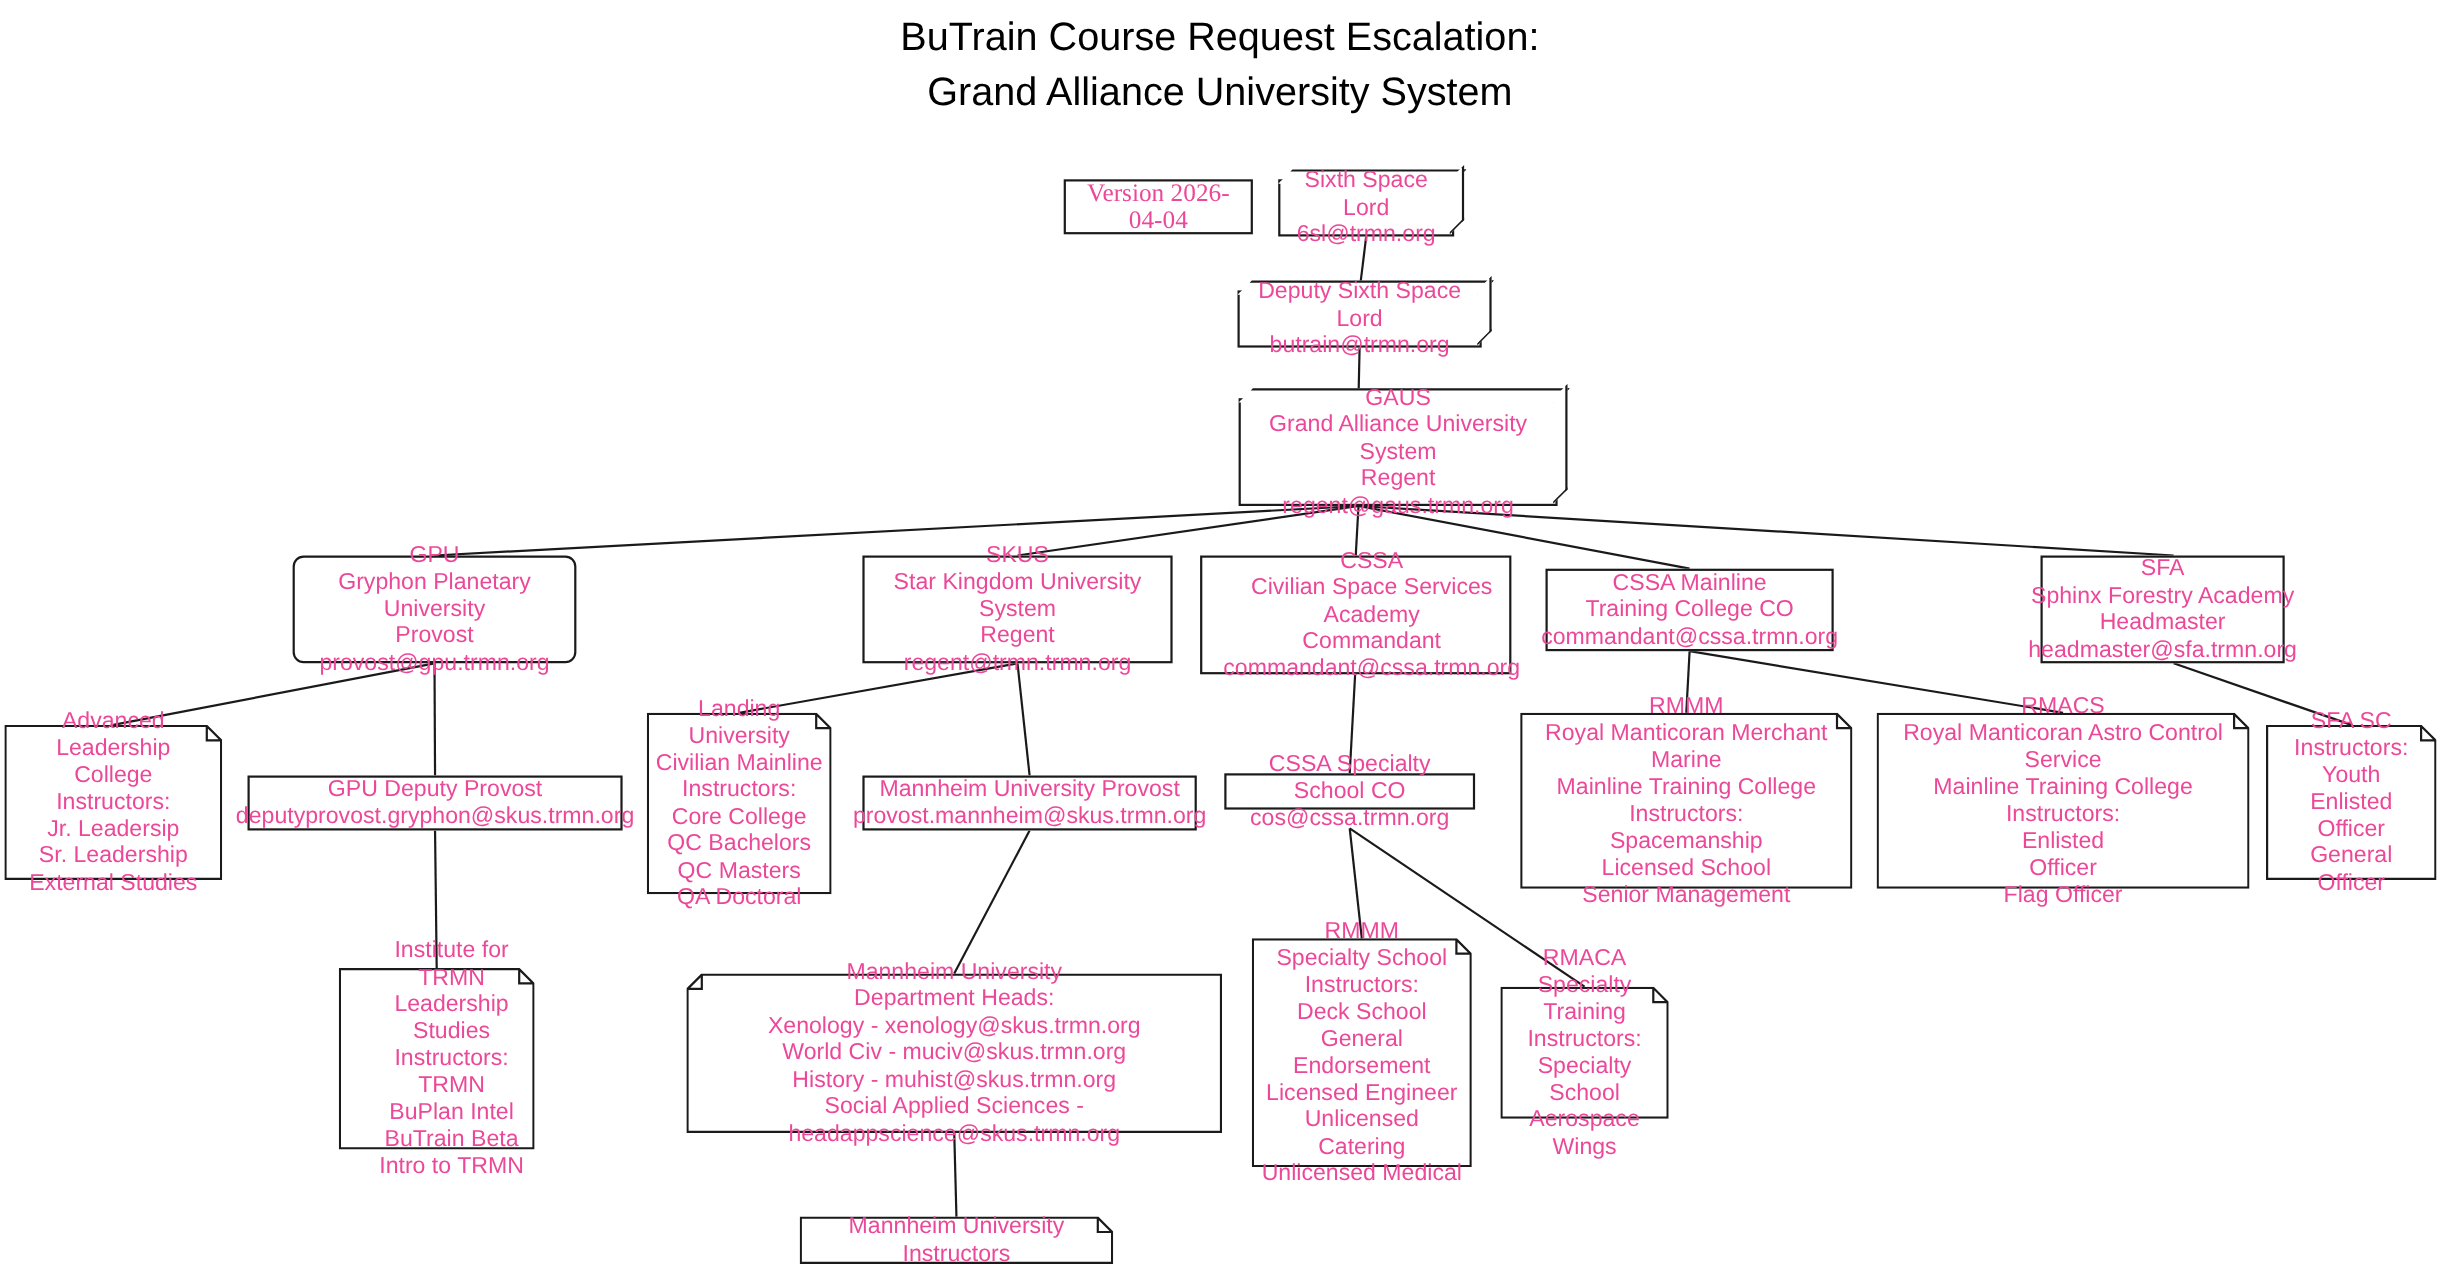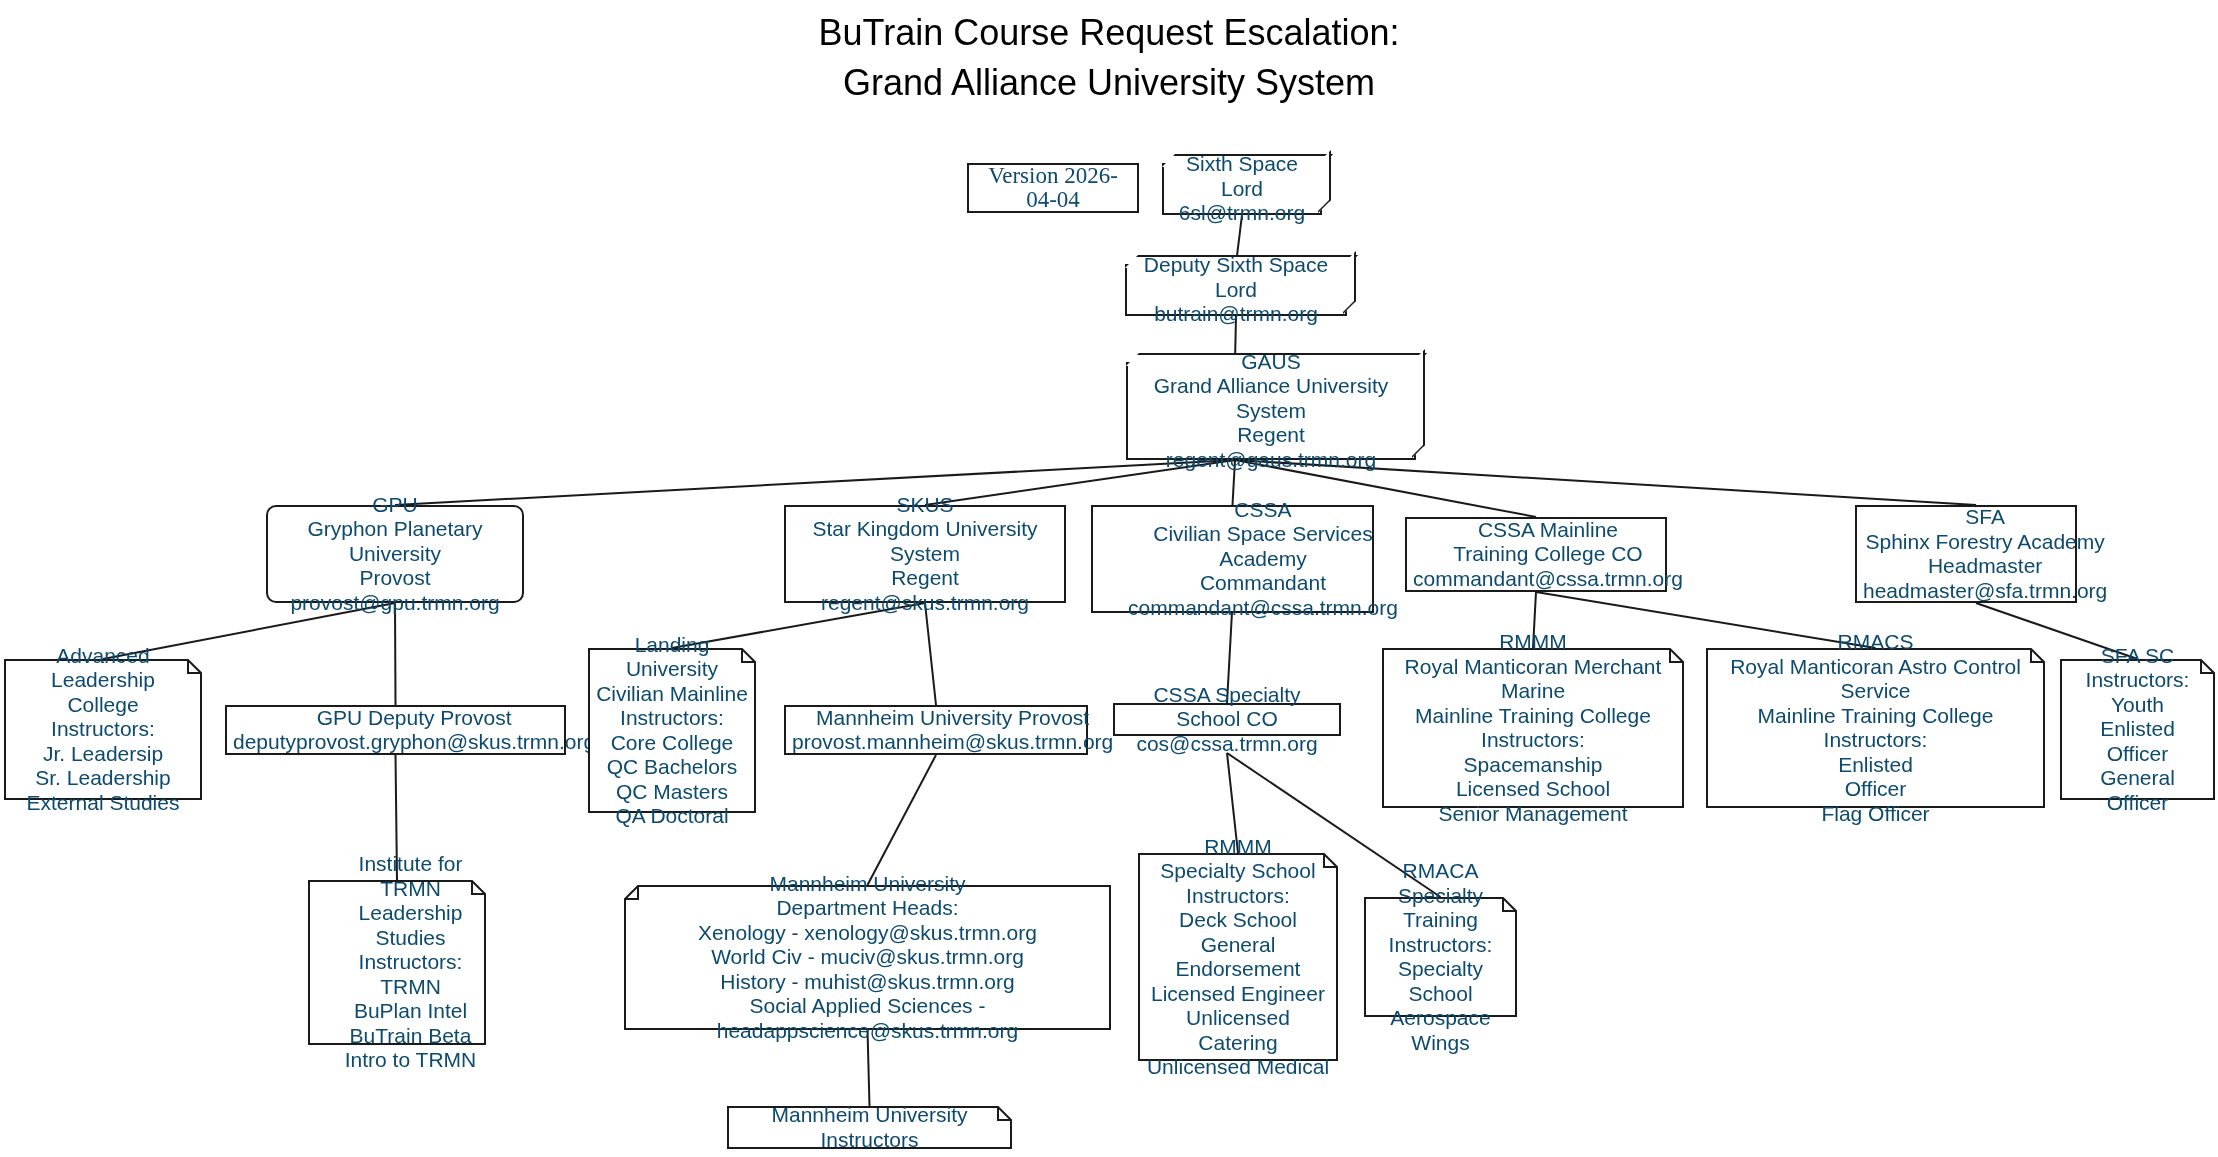--- a/index.html
+++ b/index.html
@@ -32,25 +32,26 @@
     font-size: 36px;
     line-height: 50px;
     color: #000000;
     white-space: pre-line;
   }
   .node {
     position: absolute;
     box-sizing: border-box;
     background: #ffffff;
     border: 2px solid #1a1a1a;
-    color: #0c4a6e;
+    color: #ec4899;
     font-size: 21px;
     line-height: 24.5px;
     display: flex;
     align-items: center;
+    justify-content: center;
     text-align: center;
     white-space: pre-line;
     padding: 2px 6px;
     z-index: 5;
   }
   .node.serif {
     font-family: "Liberation Serif", serif;
     font-size: 23px;
   }
   
@@ -148,21 +149,21 @@
 Grand Alliance University System
 Regent
 regent@gaus.trmn.org</span></div>
       <div class="node" style="left: 266px; top: 505px; width: 258px; height: 98px; border-radius: 10px;"><span class="nlabel">GPU
 Gryphon Planetary University
 Provost
 provost@gpu.trmn.org</span></div>
       <div class="node" style="left: 784px; top: 505px; width: 282px; height: 98px;"><span class="nlabel">SKUS
 Star Kingdom University System
 Regent
-regent@skus.trmn.org</span></div>
+regent@trmn.trmn.org</span></div>
       <div class="node" style="left: 1091px; top: 505px; width: 283px; height: 108px; padding-left: 35px;"><span class="nlabel">CSSA
 Civilian Space Services Academy
 Commandant
 commandant@cssa.trmn.org</span></div>
       <div class="node" style="left: 1405px; top: 517px; width: 262px; height: 75px;"><span class="nlabel">CSSA Mainline
 Training College CO
 commandant@cssa.trmn.org</span></div>
       <div class="node" style="left: 1855px; top: 505px; width: 222px; height: 98px;"><span class="nlabel">SFA
 Sphinx Forestry Academy
 Headmaster

